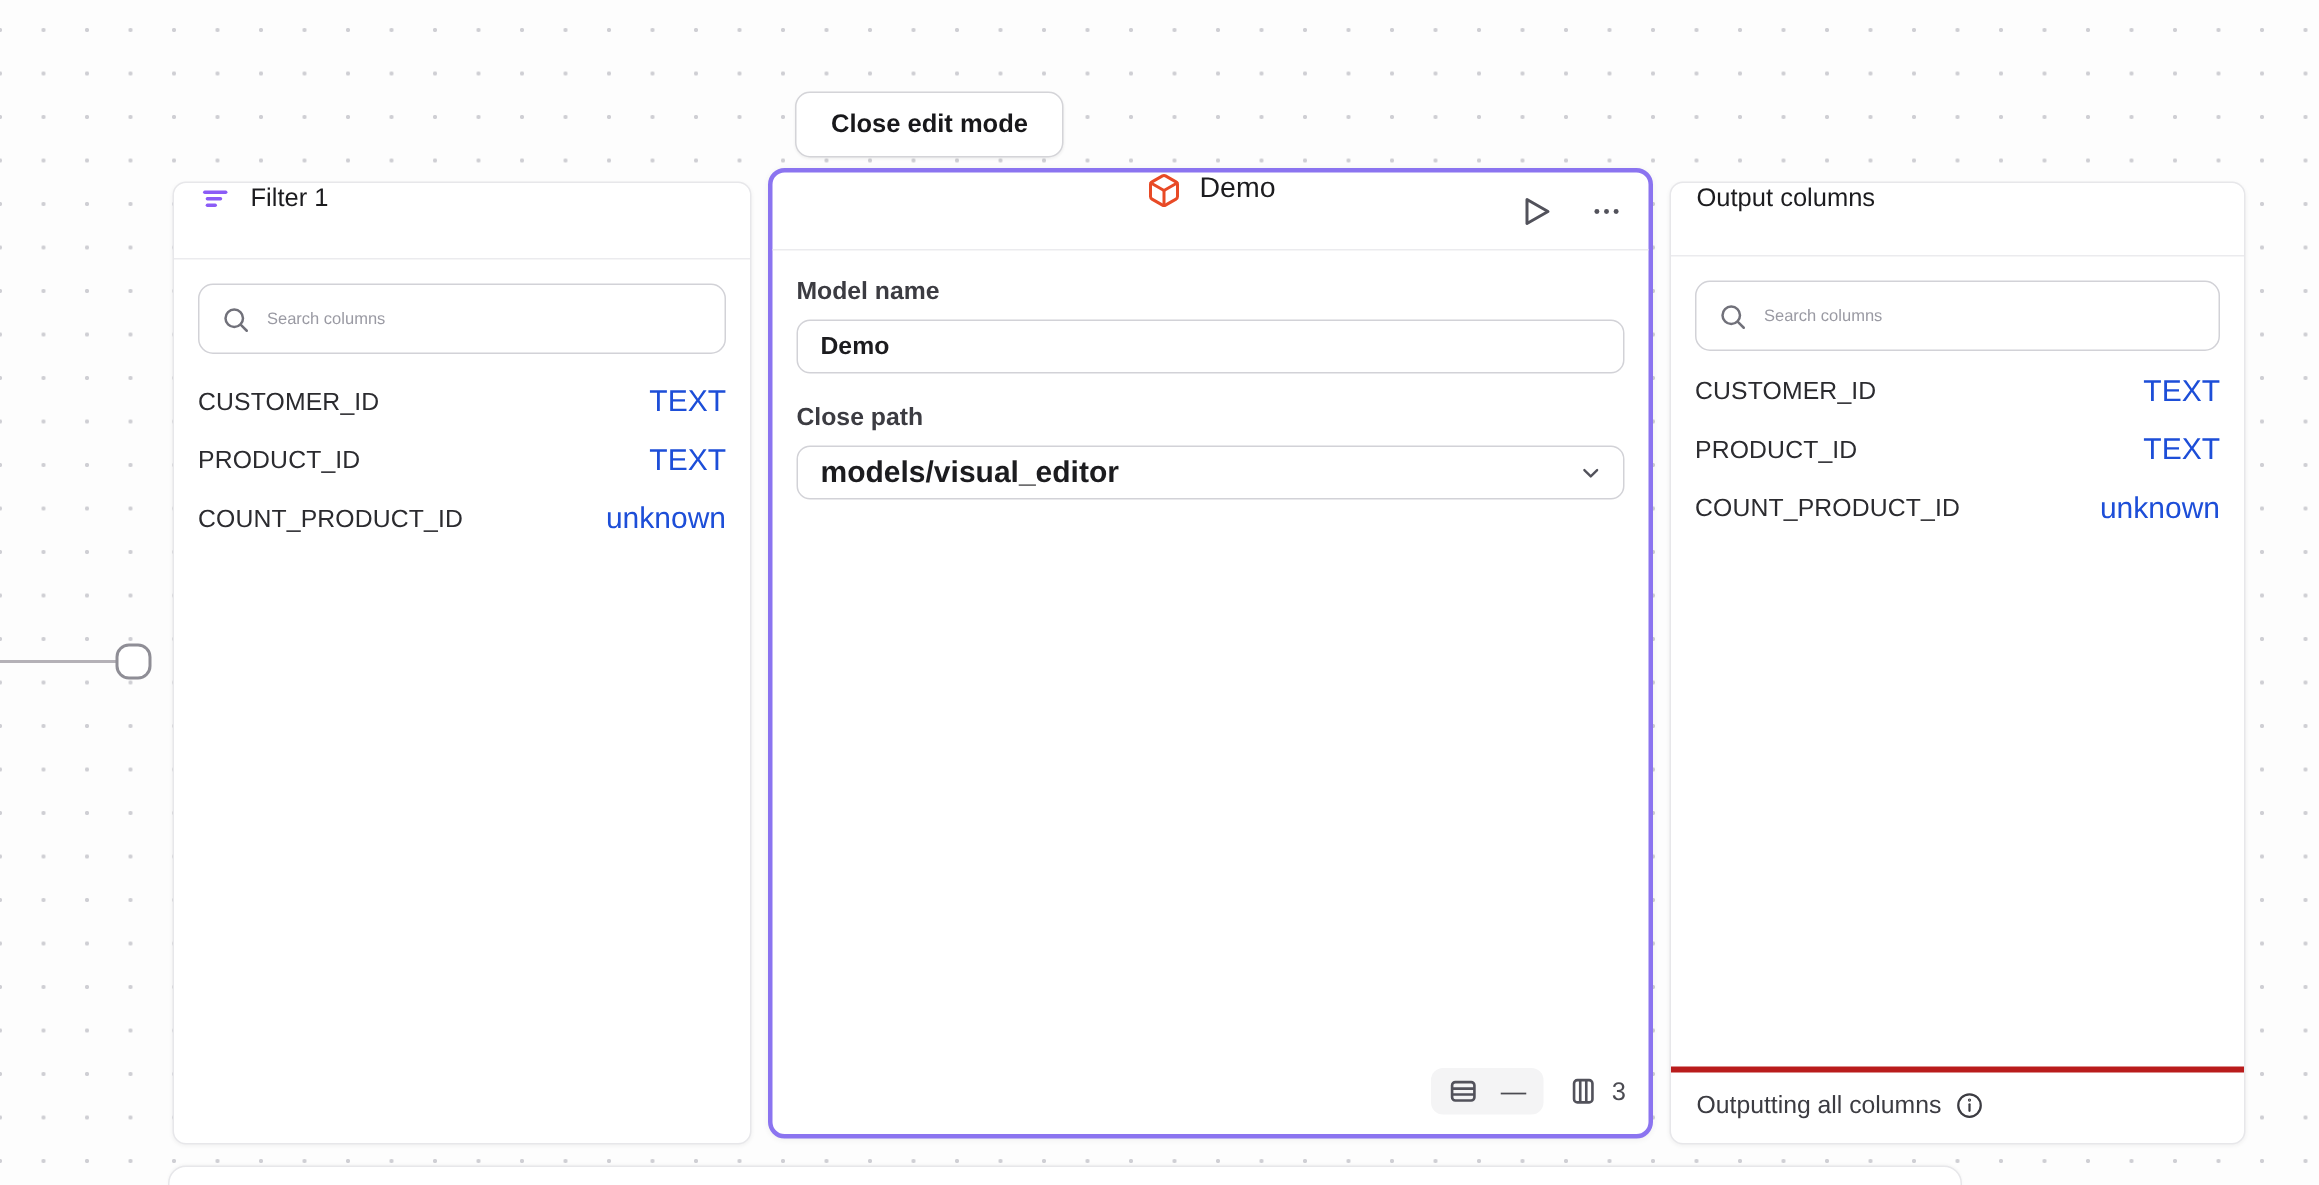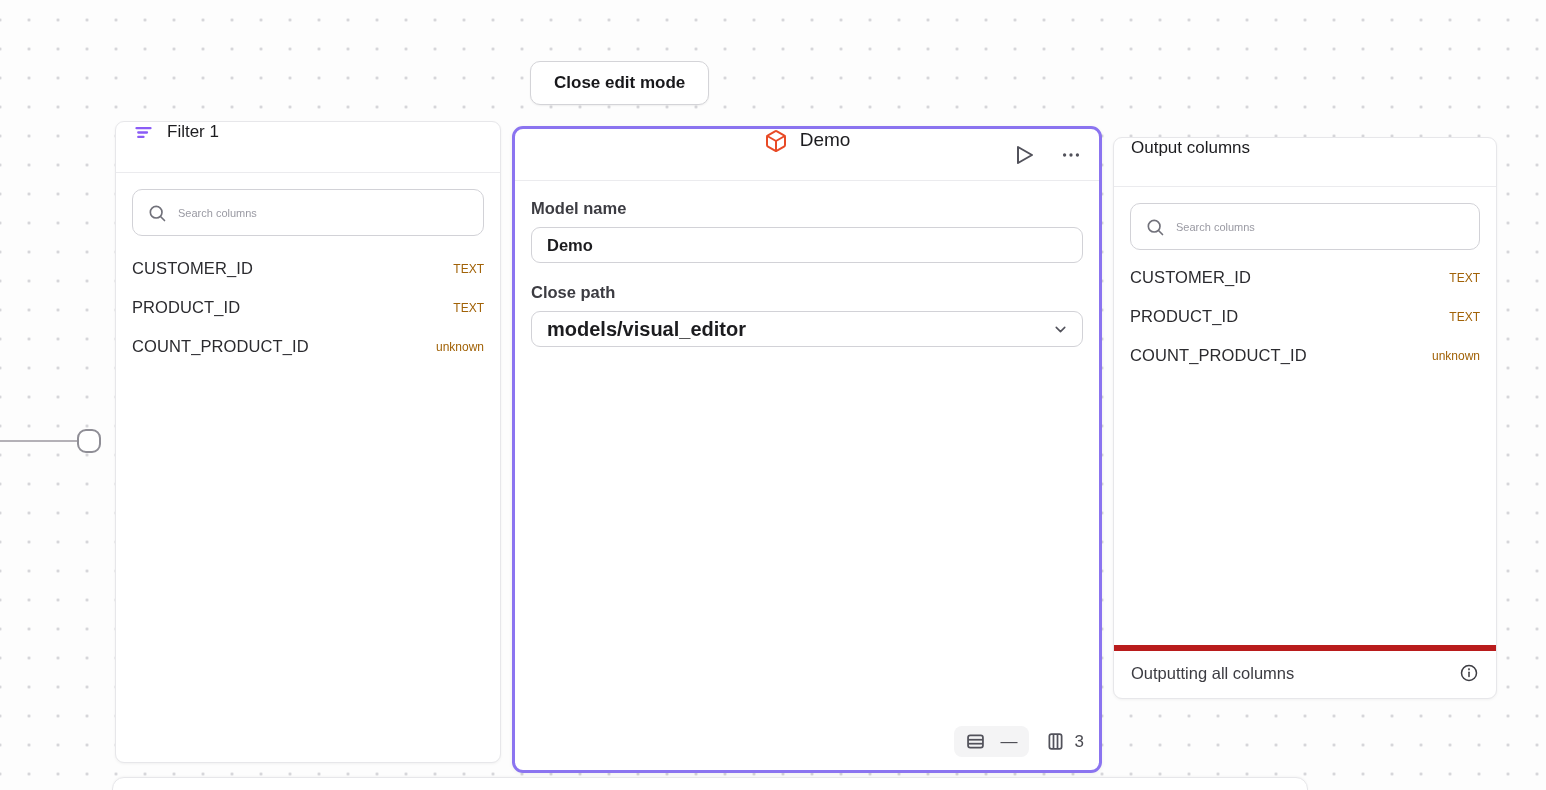--- a/index.html
+++ b/index.html
@@ -70,25 +70,25 @@
   }
   .search-box input::placeholder { color: #9a9aa3; }
 
   
   .column-list { margin-top: 13px; }
   .column-row {
     display: flex; align-items: center; justify-content: space-between;
     height: 39px; cursor: default;
   }
   .column-name { font-size: 16.5px; color: #2b2b2f; letter-spacing: .1px; text-align: center; }
-  .column-type { font-size: 12px; color: #a16207; }
+  .column-type { font-size: 20px; color: #1d4ed8; }
 
   
   .model-panel {
-    left: 512px; top: 126px; width: 590px; height: 647px;
+    left: 512px; top: 112px; width: 590px; height: 647px;
     border: 3px solid #8b74f0;
     border-radius: 11px;
     box-shadow: 0 1px 4px rgba(0,0,0,.06);
   }
   .model-panel .panel-header {
     position: relative; height: 52px;
     justify-content: center; gap: 12px;
   }
   .model-panel .panel-title { font-size: 19px; }
   .header-actions {
@@ -130,29 +130,29 @@
   }
   .stat-pill {
     display: flex; align-items: center; gap: 15px;
     background: #f4f4f5; border: none; border-radius: 8px;
     padding: 5px 11px; cursor: pointer;
   }
   .stat-group { display: flex; align-items: center; gap: 9px; }
   .stat-count { font-size: 17px; color: #4b4b52; }
 
   
-  .output-panel { left: 1113px; top: 137px; width: 384px; height: 562px; }
+  .output-panel { left: 1113px; top: 121px; width: 384px; height: 642px; }
   .output-panel .panel-header { height: 49px; }
   .output-panel .column-list { margin-top: 8px; }
   .output-footer {
     flex: 0 0 auto;
-    border-top: 6px solid #b91c1c;
+    border-top: 4px solid #b91c1c;
     padding: 12px 17px 15px;
     display: flex; align-items: center; gap: 9px;
-    font-size: 16.5px; color: #3c3c42; justify-content: space-between;
+    font-size: 16.5px; color: #3c3c42;
   }
 
   
   .edge-line {
     position: absolute; left: 0; top: 440px;
     width: 79px; height: 1.5px; background: #b4b1b7;
   }
   .edge-handle {
     position: absolute; left: 77px; top: 429px;
     width: 24px; height: 24px;

